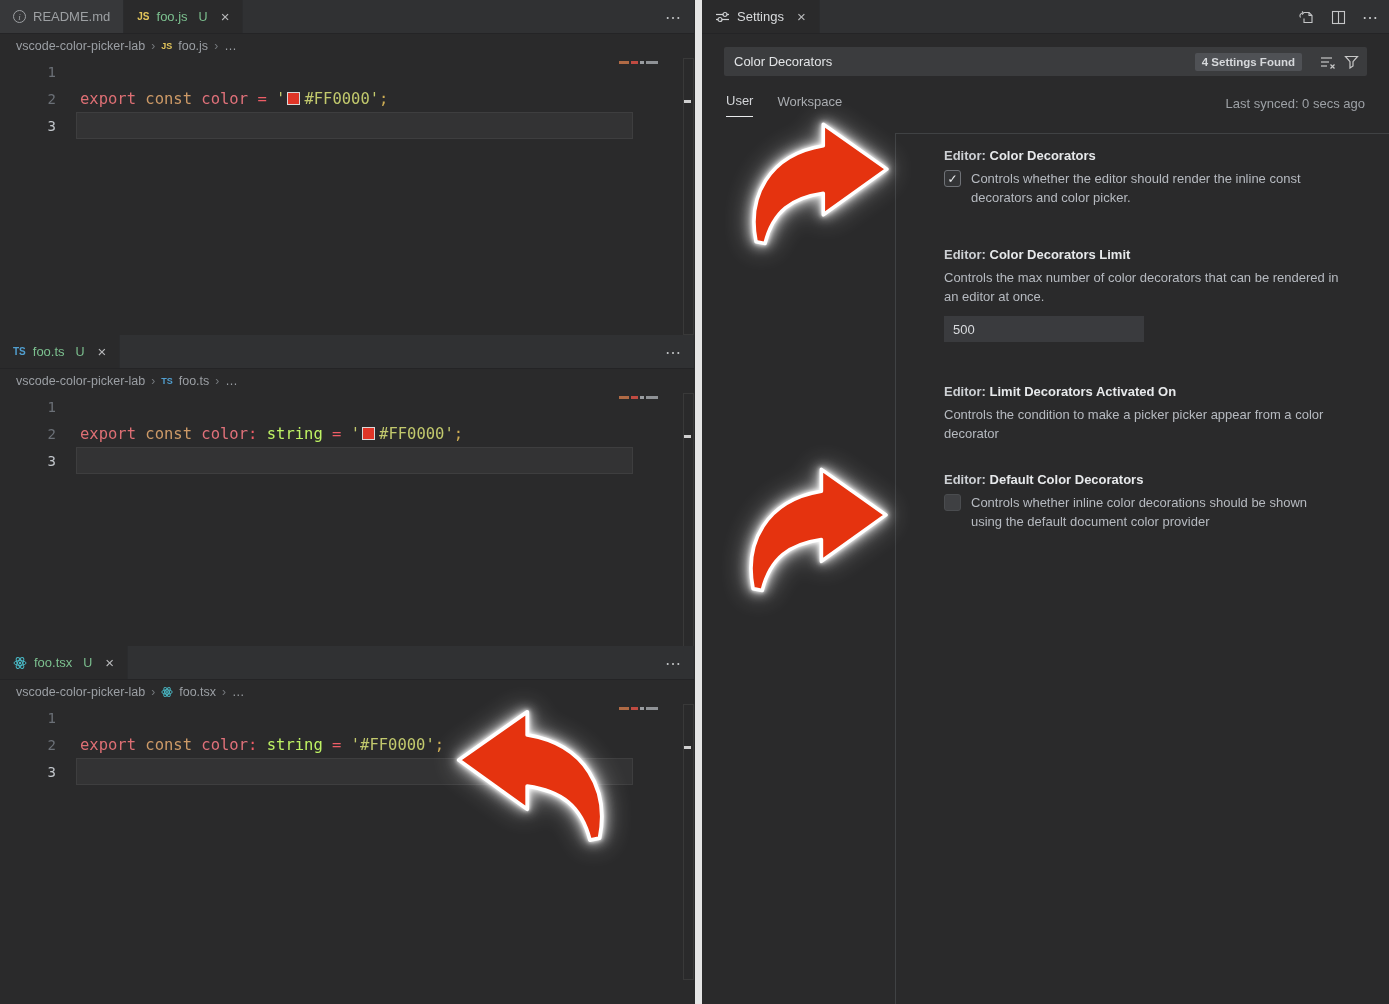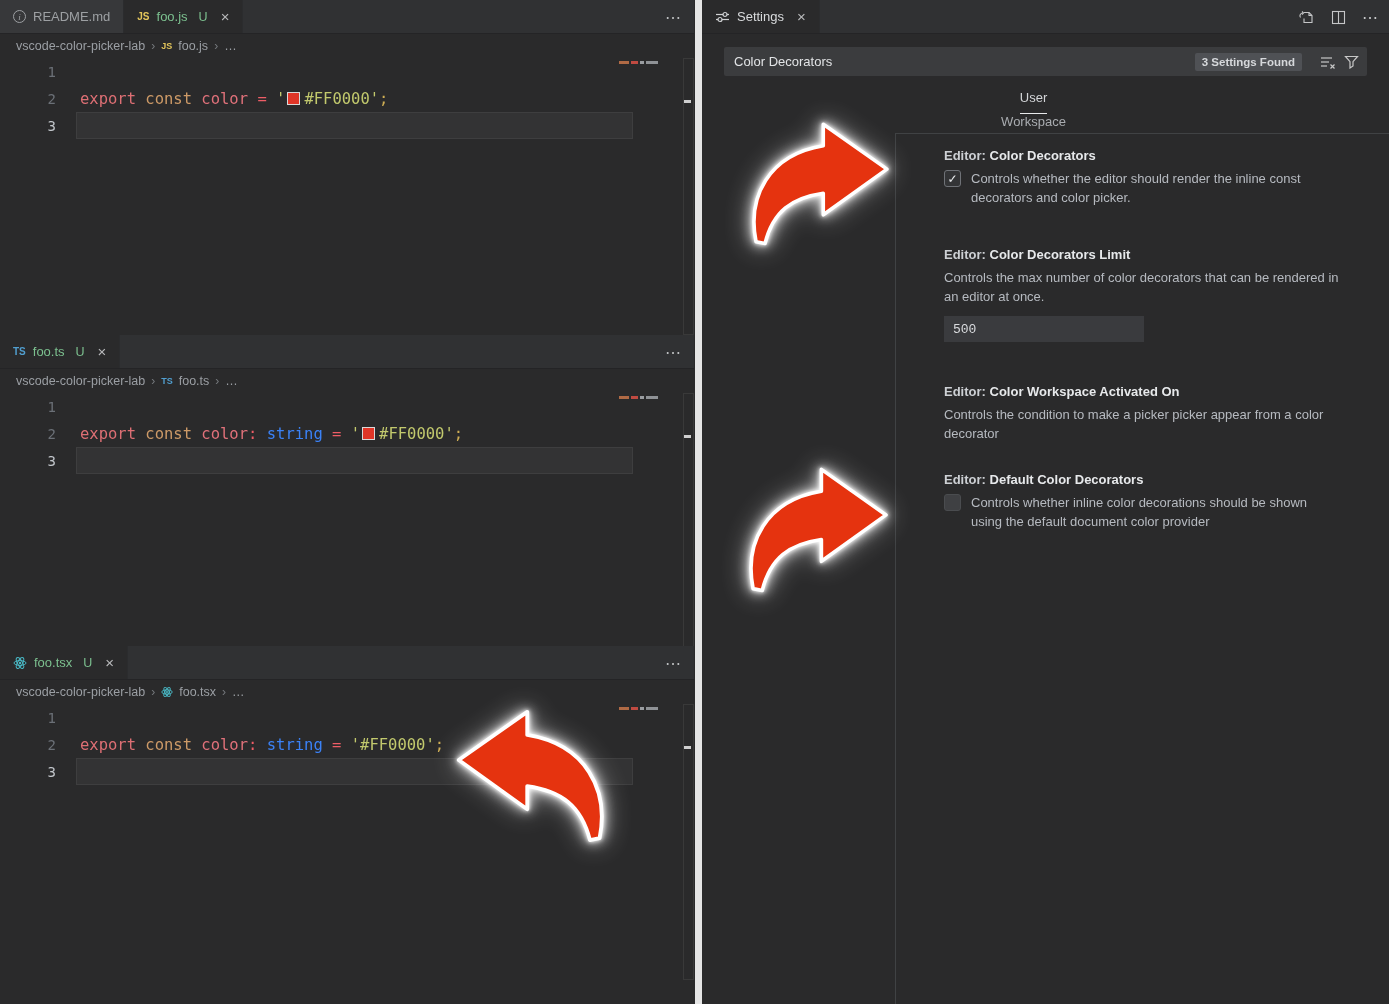--- a/index.html
+++ b/index.html
@@ -38,21 +38,21 @@
   .code-area { position:relative; width:100%; font-family:"DejaVu Sans Mono", monospace; }
   .pane-1 .code-area, .pane-2 .code-area { height:277px; }
   .pane-3 .code-area { height:276px; }
   .code-row { position:relative; display:flex; height:27px; align-items:center; font-size:15.5px; }
   .ln { width:56px; text-align:right; color:#6b7077; font-size:14px; flex:none; }
   .ltext { padding-left:24px; white-space:pre; }
   .code-row.current .ln { color:#c2c6cb; }
   .line-hl { position:absolute; left:76px; top:0; width:557px; height:27px;
              background:rgba(255,255,255,0.045); box-shadow: inset 0 0 0 1px rgba(255,255,255,0.055); }
   .tk-kw{color:#dd6f74} .tk-const{color:#cd9a67} .tk-var{color:#e0717a}
-  .tk-op{color:#ee5d66} .tk-type{color:#3b82f6} .tk-str{color:#c2c96d}
+  .tk-op{color:#ee5d66} .tk-type{color:#bef264} .tk-str{color:#c2c96d}
   .tk-semi{color:#cfae54} .tk-plain{color:#cccccc}
   .swatch { display:inline-block; width:13px; height:13px; background:#e03527;
             border:1px solid #d8d8d8; vertical-align:-1px; margin:0 4px 0 2px; }
   .minimap-dashes { position:absolute; top:3px; right:36px; height:3px; display:flex; gap:2px; }
   .minimap-dashes i { display:block; height:3px; }
   .scroll-strip { position:absolute; right:0; top:0; bottom:0; width:11px;
                   border:1px solid rgba(255,255,255,0.07); }
   .cursor-mark { position:absolute; right:2px; top:41px; width:7px; height:3px; background:#cfcfcf; }
   
   .settings-col { position:absolute; left:695px; top:0; width:694px; height:1004px;
@@ -61,41 +61,41 @@
   .settings-actions { position:absolute; right:10px; top:0; height:34px; display:flex;
                       align-items:center; gap:16px; color:#c5c6c8; }
   .settings-actions .aicon { display:flex; align-items:center; cursor:pointer; }
   .search-wrap { padding:13px 22px 8px 22px; }
   .search-box { height:29px; background:#3b3c3e; border-radius:2px; display:flex;
                 align-items:center; padding:0 8px 0 10px; }
   .search-text { flex:1; font-size:13px; color:#e2e4e6; }
   .found-badge { background:#4f5155; color:#d6d8db; font-size:11.5px; font-weight:700;
                  padding:3px 7px; border-radius:2px; margin-right:10px; }
   .sicon { display:flex; align-items:center; margin-left:8px; cursor:pointer; }
-  .scope-row { display:flex; align-items:center; padding:6px 24px 0 24px; height:36px;flex-direction:column; }
+  .scope-row { display:flex; align-items:center; padding:6px 24px 0 24px; height:36px; }
   .scope { font-size:13px; color:#d3d5d8; margin-right:24px; cursor:pointer; padding-bottom:8px; }
   .scope.active { border-bottom:1px solid #e8eaec; }
   .scope.inactive { color:#a9acb0; }
   .sync { margin-left:auto; font-size:13px; color:#9da1a6; padding-bottom:4px; }
   .settings-body { position:absolute; left:193px; top:133px; width:497px; bottom:0;
                    border:1px solid #404244; border-bottom:none; padding:13px 0 8px 48px;
                    background:#2a2a2b; }
   .right-gutter { position:absolute; right:0; top:133px; bottom:0; width:4px; background:#242425; }
   .setting { }
   .s-title { font-size:13px; line-height:17px; color:#cdd0d4; font-weight:600; }
   .s-title b { color:#e7e9eb; font-weight:700; }
   .s-desc { font-size:13px; line-height:19px; color:#b6bac0; margin-top:5px; }
   .s-check-row { display:flex; gap:10px; margin-top:5px; }
   .s-check-row .s-desc { margin-top:0; }
   .checkbox { width:17px; height:17px; flex:none; border-radius:3px; font-size:12px;
               display:flex; align-items:center; justify-content:center; cursor:pointer; margin-top:1px; }
   .checkbox.checked { background:#333436; border:1px solid #6f7control; border:1px solid #6f7277; color:#e8eaec; }
   .checkbox.unchecked { background:#3f4043; border:1px solid #4a4c4f; color:#3f4043; }
   .num-input { width:200px; height:26px; background:#3a3b3e; border:none; color:#d9dbde;
-               font-size:13px; padding:0 9px; margin-top:10px; font-family:Liberation Mono, monospace; }
+               font-size:13px; padding:0 9px; margin-top:10px; font-family:Liberation Sans, sans-serif; }
   .select { width:322px; height:27px; background:#3a3b3e; color:#d9dbde; font-size:13px;
             display:flex; align-items:center; padding:0 10px; margin-top:10px; cursor:pointer; }
   .select .chev { margin-left:auto; display:flex; align-items:center; }
   
   .arrow { position:absolute; z-index:50; pointer-events:none;
            filter: drop-shadow(0 0 2px #fff) drop-shadow(0 0 6px rgba(255,255,255,.85))
                    drop-shadow(0 0 12px rgba(255,255,255,.45)); }
   .arrow.flip { transform: scaleX(-1); }
   svg { display:block; }
 </style>
@@ -292,21 +292,21 @@
             <line x1="7.5" y1="1.5" x2="7.5" y2="13.5"></line>
           </svg>
         </span>
         <span class="aicon" style="font-size:16px;letter-spacing:1px">⋯</span>
       </div>
     </div>
 
     <div class="search-wrap">
       <div class="search-box">
         <span class="search-text">Color Decorators</span>
-        <span class="found-badge">3 Settings Found</span>
+        <span class="found-badge">4 Settings Found</span>
         <span class="sicon">
           <svg width="16" height="14" viewBox="0 0 16 14" stroke="#c8c8c8" stroke-width="1.2" fill="none">
             <line x1="1" y1="3" x2="12" y2="3"></line>
             <line x1="1" y1="7" x2="9" y2="7"></line>
             <line x1="1" y1="11" x2="7" y2="11"></line>
             <path d="M10.5 9.5 l4 4 M14.5 9.5 l-4 4"></path>
           </svg>
         </span>
         <span class="sicon">
           <svg width="15" height="14" viewBox="0 0 15 14" stroke="#c8c8c8" stroke-width="1.2" fill="none">
@@ -344,21 +344,21 @@
           <span>Editor:</span>
           <b>Color Decorators Limit</b>
         </div>
         <div class="s-desc" style="width:412px">Controls the max number of color decorators that can be rendered in an editor at once.</div>
         <input class="num-input" readonly="" value="500" style="">
       </div>
 
       <div class="setting" style="margin-bottom:28px">
         <div class="s-title">
           <span>Editor:</span>
-          <b>Color Workspace Activated On</b>
+          <b>Limit Decorators Activated On</b>
         </div>
         <div class="s-desc" style="width:402px">Controls the condition to make a picker picker appear from a color decorator</div>
       </div>
 
       <div class="setting">
         <div class="s-title">
           <span>Editor:</span>
           <b>Default Color Decorators</b>
         </div>
         <div class="s-check-row">

